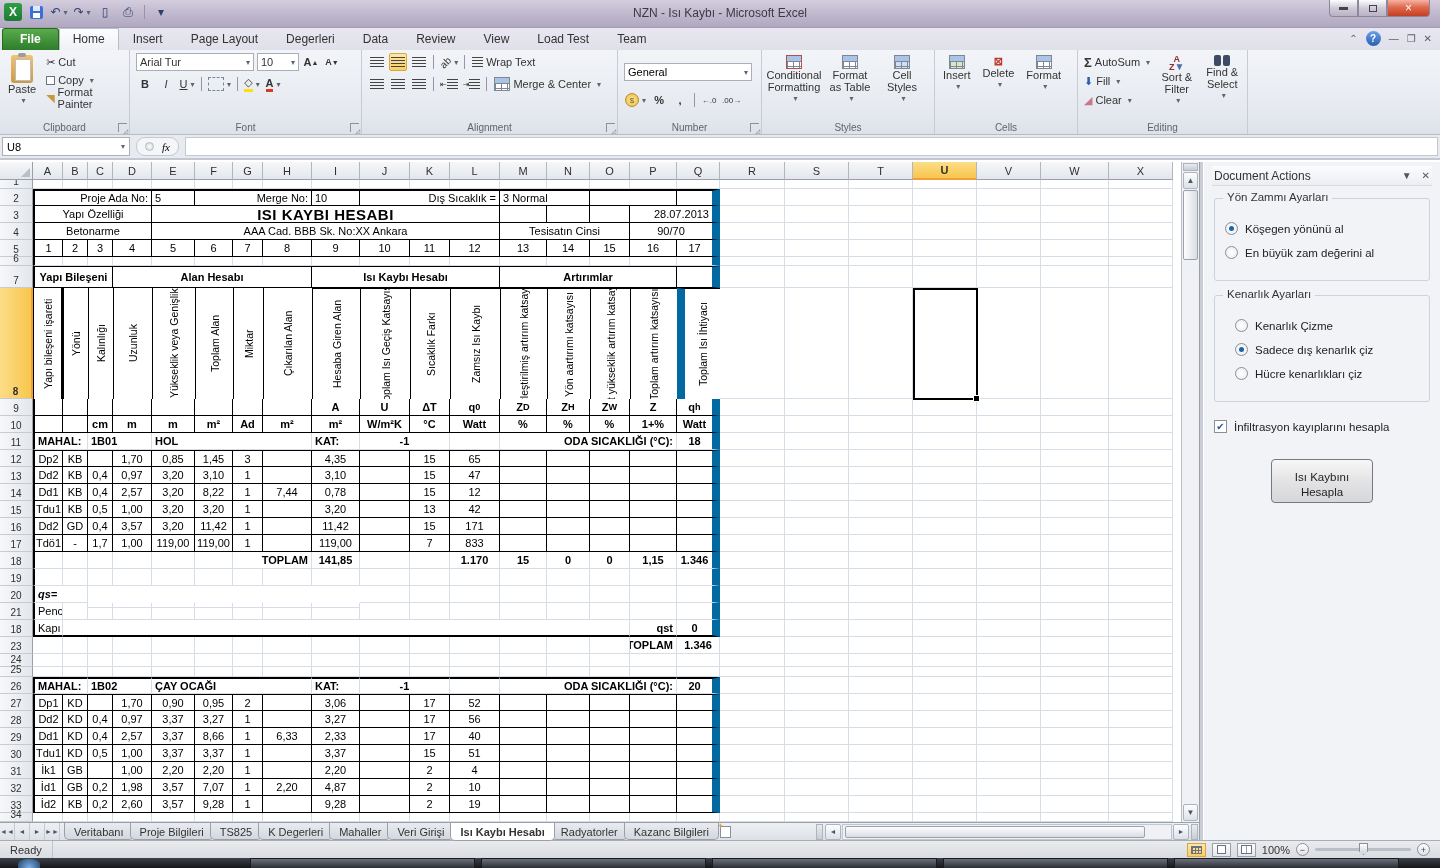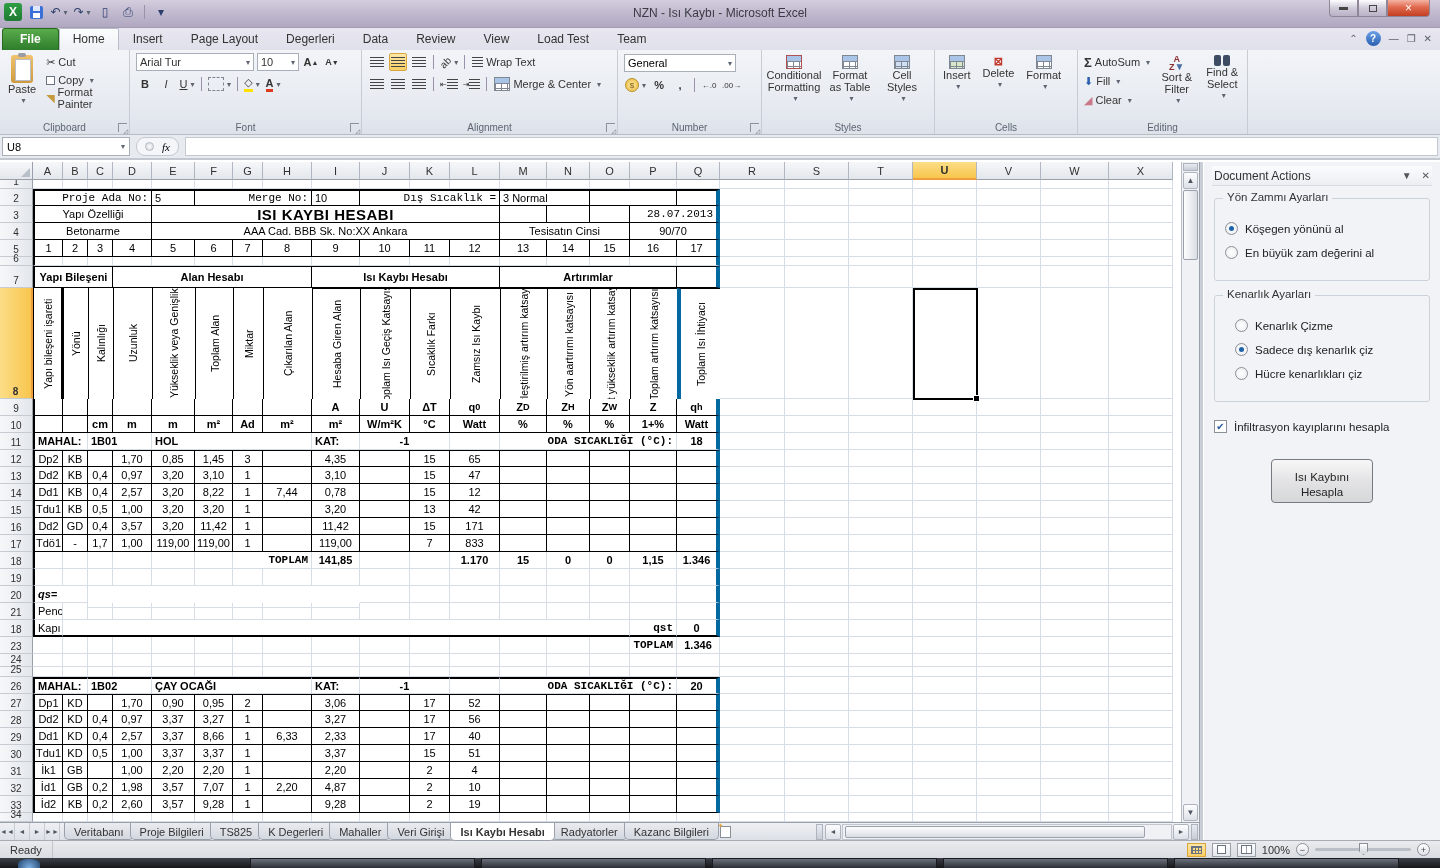--- a/index.html
+++ b/index.html
@@ -83,27 +83,27 @@
   .g-row { display:flex; }
   .rowhdr { flex:0 0 33px; background:linear-gradient(90deg,#f6f7f9,#e3e7ec); border-right:1px solid #9aa0aa; border-bottom:1px solid #c6cad1; font-size:10px; color:#2f2f2f; display:flex; align-items:flex-end; justify-content:center; padding-bottom:1px; }
   .rowhdr.selh { background:linear-gradient(90deg,#fcdd87,#f8c64d); border-right:2px solid #ef9e39; font-weight:bold; }
   .cell { flex:0 0 auto; display:flex; align-items:center; justify-content:center; font-size:11px; color:#000; overflow:hidden; white-space:nowrap; }
   .g  { border-right:1px solid #d7dde6; border-bottom:1px solid #d7dde6; }
   .b  { border-right:1px solid #000; border-bottom:1px solid #000; }
   .t  { border-top:1px solid #000; }
   .br { border-right:1px solid #000; }
   .bb { border-bottom:1px solid #000; }
   .xl { border-left:2px solid #000; }
-  .xr { border-right:4px solid #0369a1; }
+  .xr { border-right:8px solid #0369a1; }
   .xt { border-top:2px solid #000; }
   .xb { border-bottom:2px solid #000; }
   .bd { font-weight:bold; }
   .it { font-style:italic; }
   .lf { justify-content:flex-start; padding-left:3px; }
-  .rt { justify-content:flex-end; padding-right:3px;font-family:Liberation Mono, monospace; }
+  .rt { justify-content:flex-end; padding-right:3px; }
   .big { font-size:15px; font-weight:bold; letter-spacing:.5px; }
   .pre { white-space:pre;margin-top:21px; }
   .v { writing-mode:vertical-rl; transform:rotate(180deg); font-size:10.5px; line-height:12px; text-align:center; padding:3px 0; }
   #selbox { position:absolute; left:913px; top:126px; width:65px; height:112px; border:2px solid #000; }
   #selbox:after { content:""; position:absolute; right:-4px; bottom:-4px; width:5px; height:5px; background:#000; border:1px solid #fff; }
 
   
   #vscroll { position:absolute; left:1181px; top:162px; width:18px; height:660px; background:#f0f1f4; border-left:1px solid #b8bcc4; }
   .vs-btn { height:17px; display:flex; align-items:center; justify-content:center; font-size:8px; color:#4f5560; background:linear-gradient(#fcfdfe,#dde1e8); border:1px solid #aeb4bd; border-radius:2px; margin:1px; }
   .vs-split { height:8px; background:linear-gradient(#e8ebf0,#c8cdd6); border:1px solid #aeb4bd; margin:1px; }
@@ -331,21 +331,21 @@
             <span class="gridicon"></span>
             <span>Merge &amp; Center</span>
             <span class="carrot">▾</span>
           </div>
       </div>
       <div class="glabel">Alignment</div>
       <div class="launcher"></div>
     </div>
 
     <div class="rgroup" style="width:144px">
-      <div class="combo" style="width:112px;margin:1px 2px">
+      <div class="combo" style="width:128px;margin:10px 2px">
           <span>General</span>
           <span class="carrot">▾</span>
         </div>
       <div class="smallrow" style="margin-top:4px">
         <div class="tbtn">
             <span class="coin">$</span>
             <span class="carrot">▾</span>
           </div>
         <div class="tbtn">
             <b>%</b>

